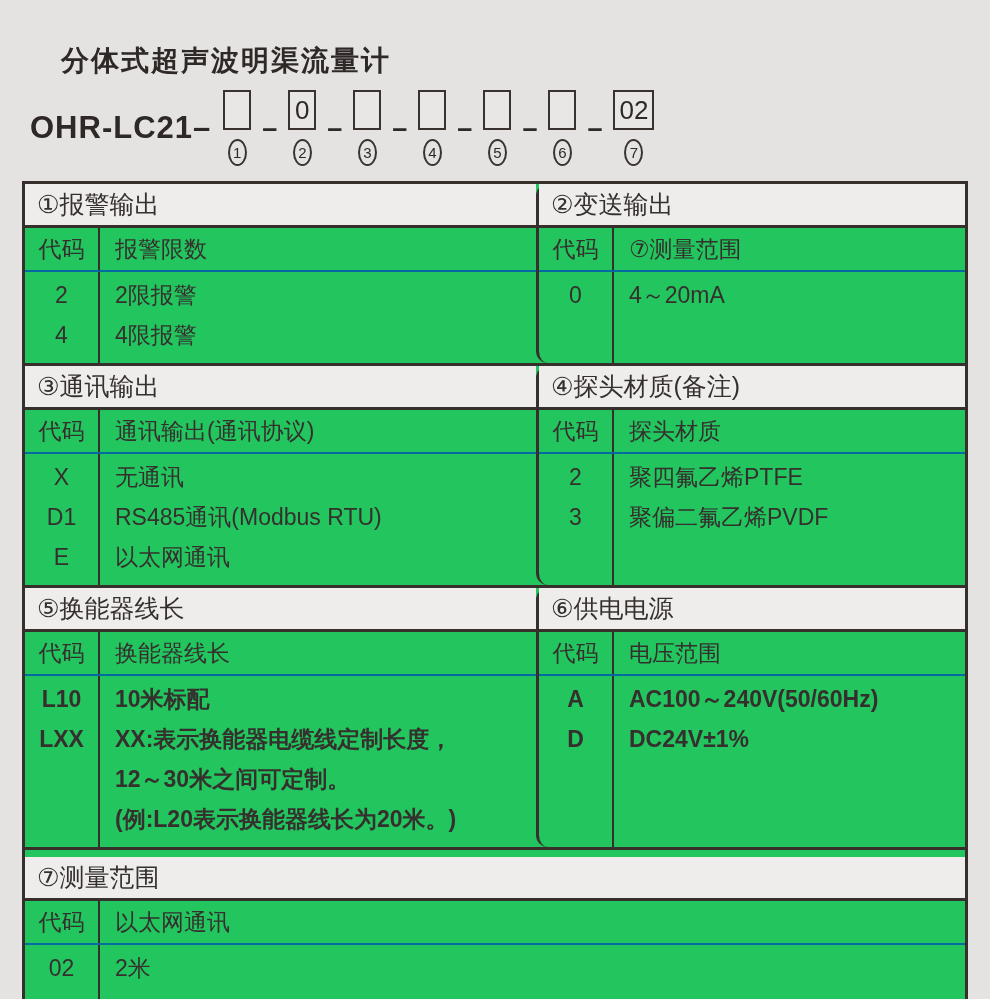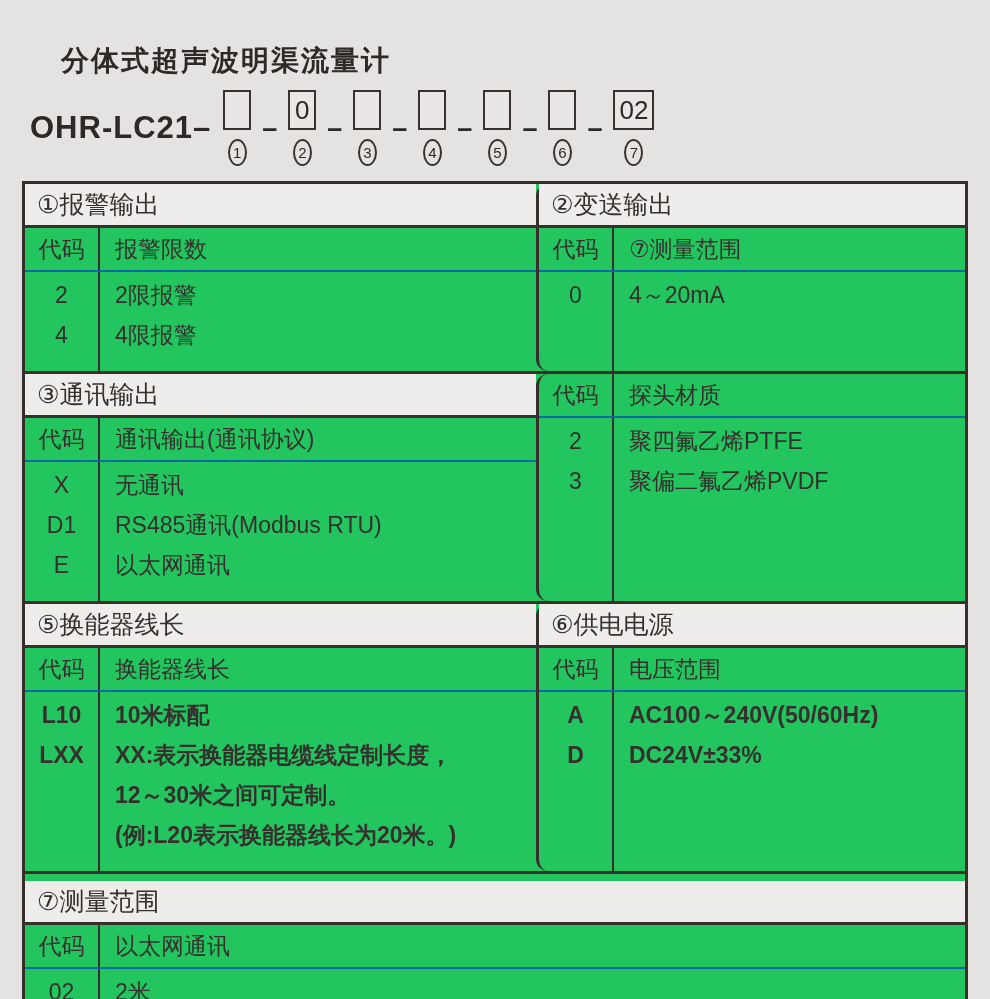--- a/index.html
+++ b/index.html
@@ -61,21 +61,21 @@
   .sec-header { height: 44px; border-bottom: 2px solid #0369a1; display: grid; grid-template-columns: 75px 1fr; }
   .sec-header .code-cell {
     border-right: 2px solid #372f2c;
     display: flex; align-items: center; justify-content: center; font-size: 23px;
   }
   .sec-header .desc-cell { display: flex; align-items: center; padding-left: 15px; font-size: 23px; }
 
   .sec-body { flex: 1; display: grid; grid-template-columns: 75px 1fr; }
   .sec-body .codes { border-right: 2px solid #372f2c; padding-top: 3px; }
   .sec-body .codes div { height: 40px; line-height: 40px; text-align: center; font-size: 23px; }
-  .sec-body .descs { padding: 3px 0 16px 15px; }
+  .sec-body .descs { padding: 3px 0 8px 15px; }
   .sec-body .descs div { height: 40px; line-height: 40px; font-size: 23px; white-space: nowrap; }
 
   .band1 .sec-body { min-height: 88px; }
   .band2 .sec-body { min-height: 130px; }
   .band3 .sec-body { min-height: 162px; font-weight: bold; }
   .band4 .sec-body { min-height: 55px; }
 </style>
 </head>
 <body>
 
@@ -179,20 +179,21 @@
             <div>E</div>
           </div>
           <div class="descs">
             <div>无通讯</div>
             <div>RS485通讯(Modbus RTU)</div>
             <div>以太网通讯</div>
           </div>
         </div>
       </div>
       <div class="sub right">
+        <div class="sec-title">④探头材质(备注)</div>
         <div class="sec-header">
           <span class="code-cell">代码</span>
           <span class="desc-cell">探头材质</span>
         </div>
         <div class="sec-body">
           <div class="codes">
             <div>2</div>
             <div>3</div>
           </div>
           <div class="descs">
@@ -229,21 +230,21 @@
           <span class="code-cell">代码</span>
           <span class="desc-cell">电压范围</span>
         </div>
         <div class="sec-body">
           <div class="codes">
             <div>A</div>
             <div>D</div>
           </div>
           <div class="descs">
             <div>AC100～240V(50/60Hz)</div>
-            <div>DC24V±33%</div>
+            <div>DC24V±1%</div>
           </div>
         </div>
       </div>
     </div>
 
     <div class="band band4 single">
       <div class="sub full">
         <div class="sec-title">⑦测量范围</div>
         <div class="sec-header">
           <span class="code-cell">代码</span>

